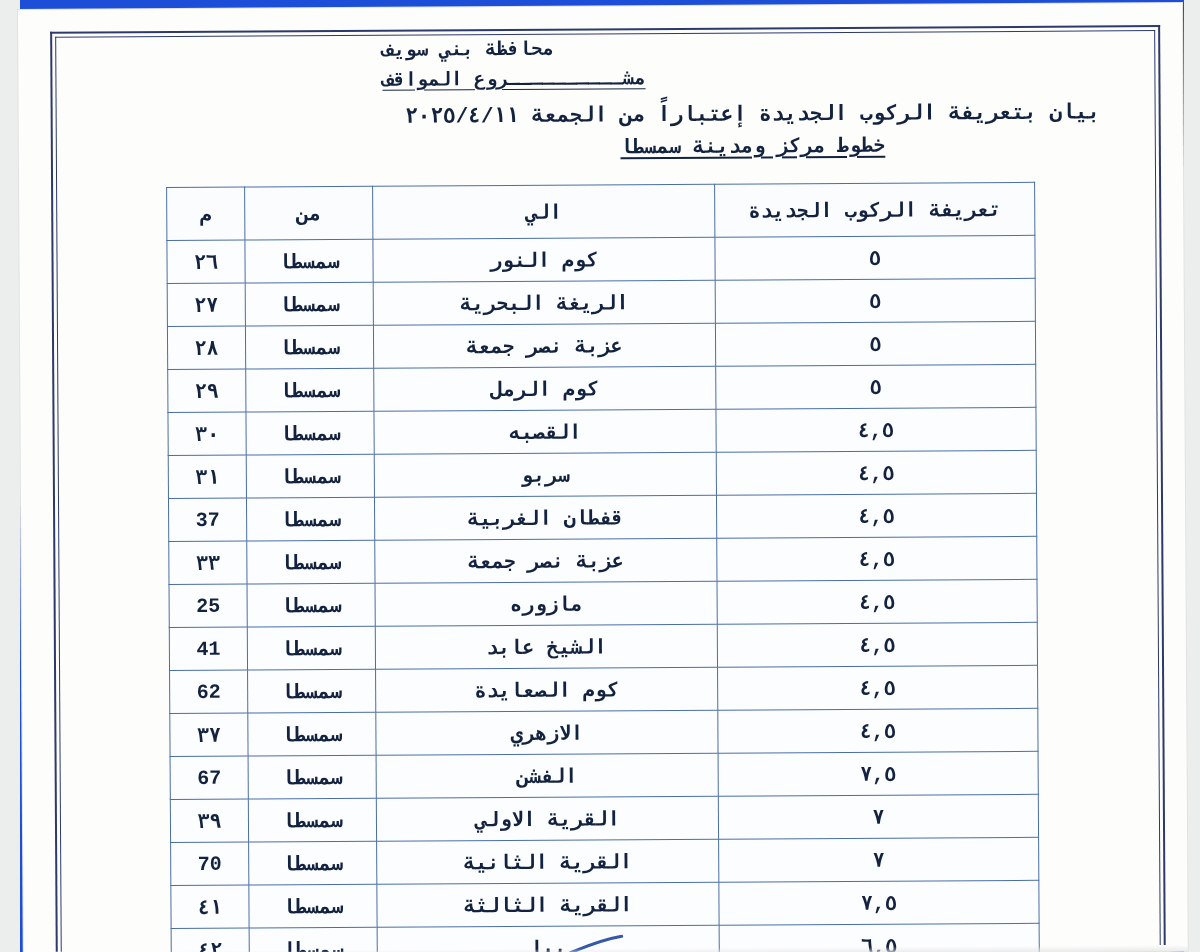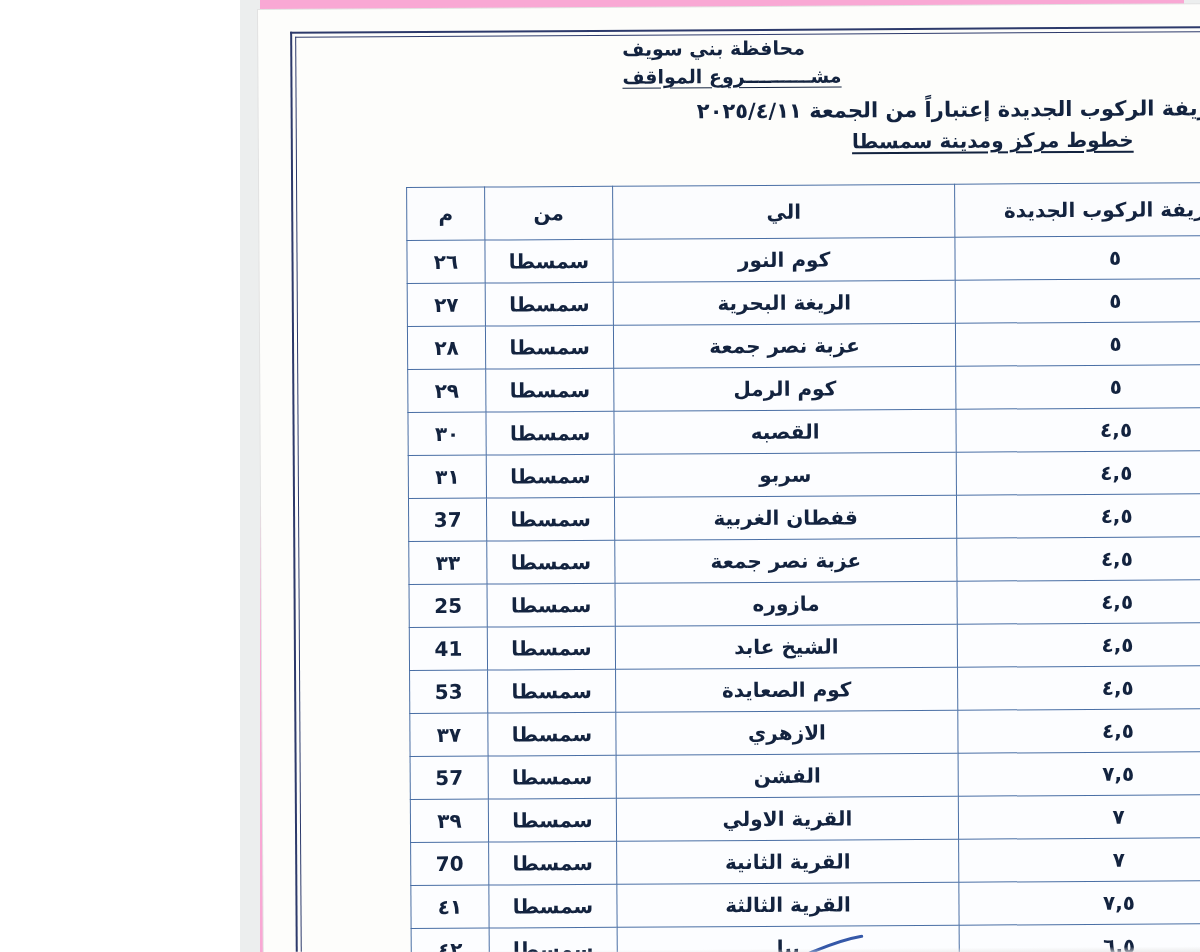--- a/index.html
+++ b/index.html
@@ -8,23 +8,24 @@
   }
   body {
     width: 1200px;
     height: 952px;
     background: #ffffff;
     font-family: "DejaVu Sans", sans-serif;
     overflow: hidden;
   }
   .page {
     position: relative;
-    width: 960px;
+    width: 1200px;
     height: 952px;
-    background: #f9a8d4;
+    background: #1d4ed8;
+    font-family: Liberation Mono, monospace;
   }
   
   .paper {
     position: absolute;
     left: 18px;
     top: 10px;
     width: 1164px;
     height: 948px;
     background: #fdfdfb;
     box-shadow: 0 0 0 1px #e2e2e2;
@@ -253,33 +254,33 @@
               <tr>
                 <td>٤,٥</td>
                 <td>الشيخ عابد</td>
                 <td>سمسطا</td>
                 <td>41</td>
               </tr>
               <tr>
                 <td>٤,٥</td>
                 <td>كوم الصعايدة</td>
                 <td>سمسطا</td>
-                <td>53</td>
+                <td>62</td>
               </tr>
               <tr>
                 <td>٤,٥</td>
                 <td>الازهري</td>
                 <td>سمسطا</td>
                 <td>٣٧</td>
               </tr>
               <tr>
                 <td>٧,٥</td>
                 <td>الفشن</td>
                 <td>سمسطا</td>
-                <td>57</td>
+                <td>67</td>
               </tr>
               <tr>
                 <td>٧</td>
                 <td>القرية الاولي</td>
                 <td>سمسطا</td>
                 <td>٣٩</td>
               </tr>
               <tr>
                 <td>٧</td>
                 <td>القرية الثانية</td>

